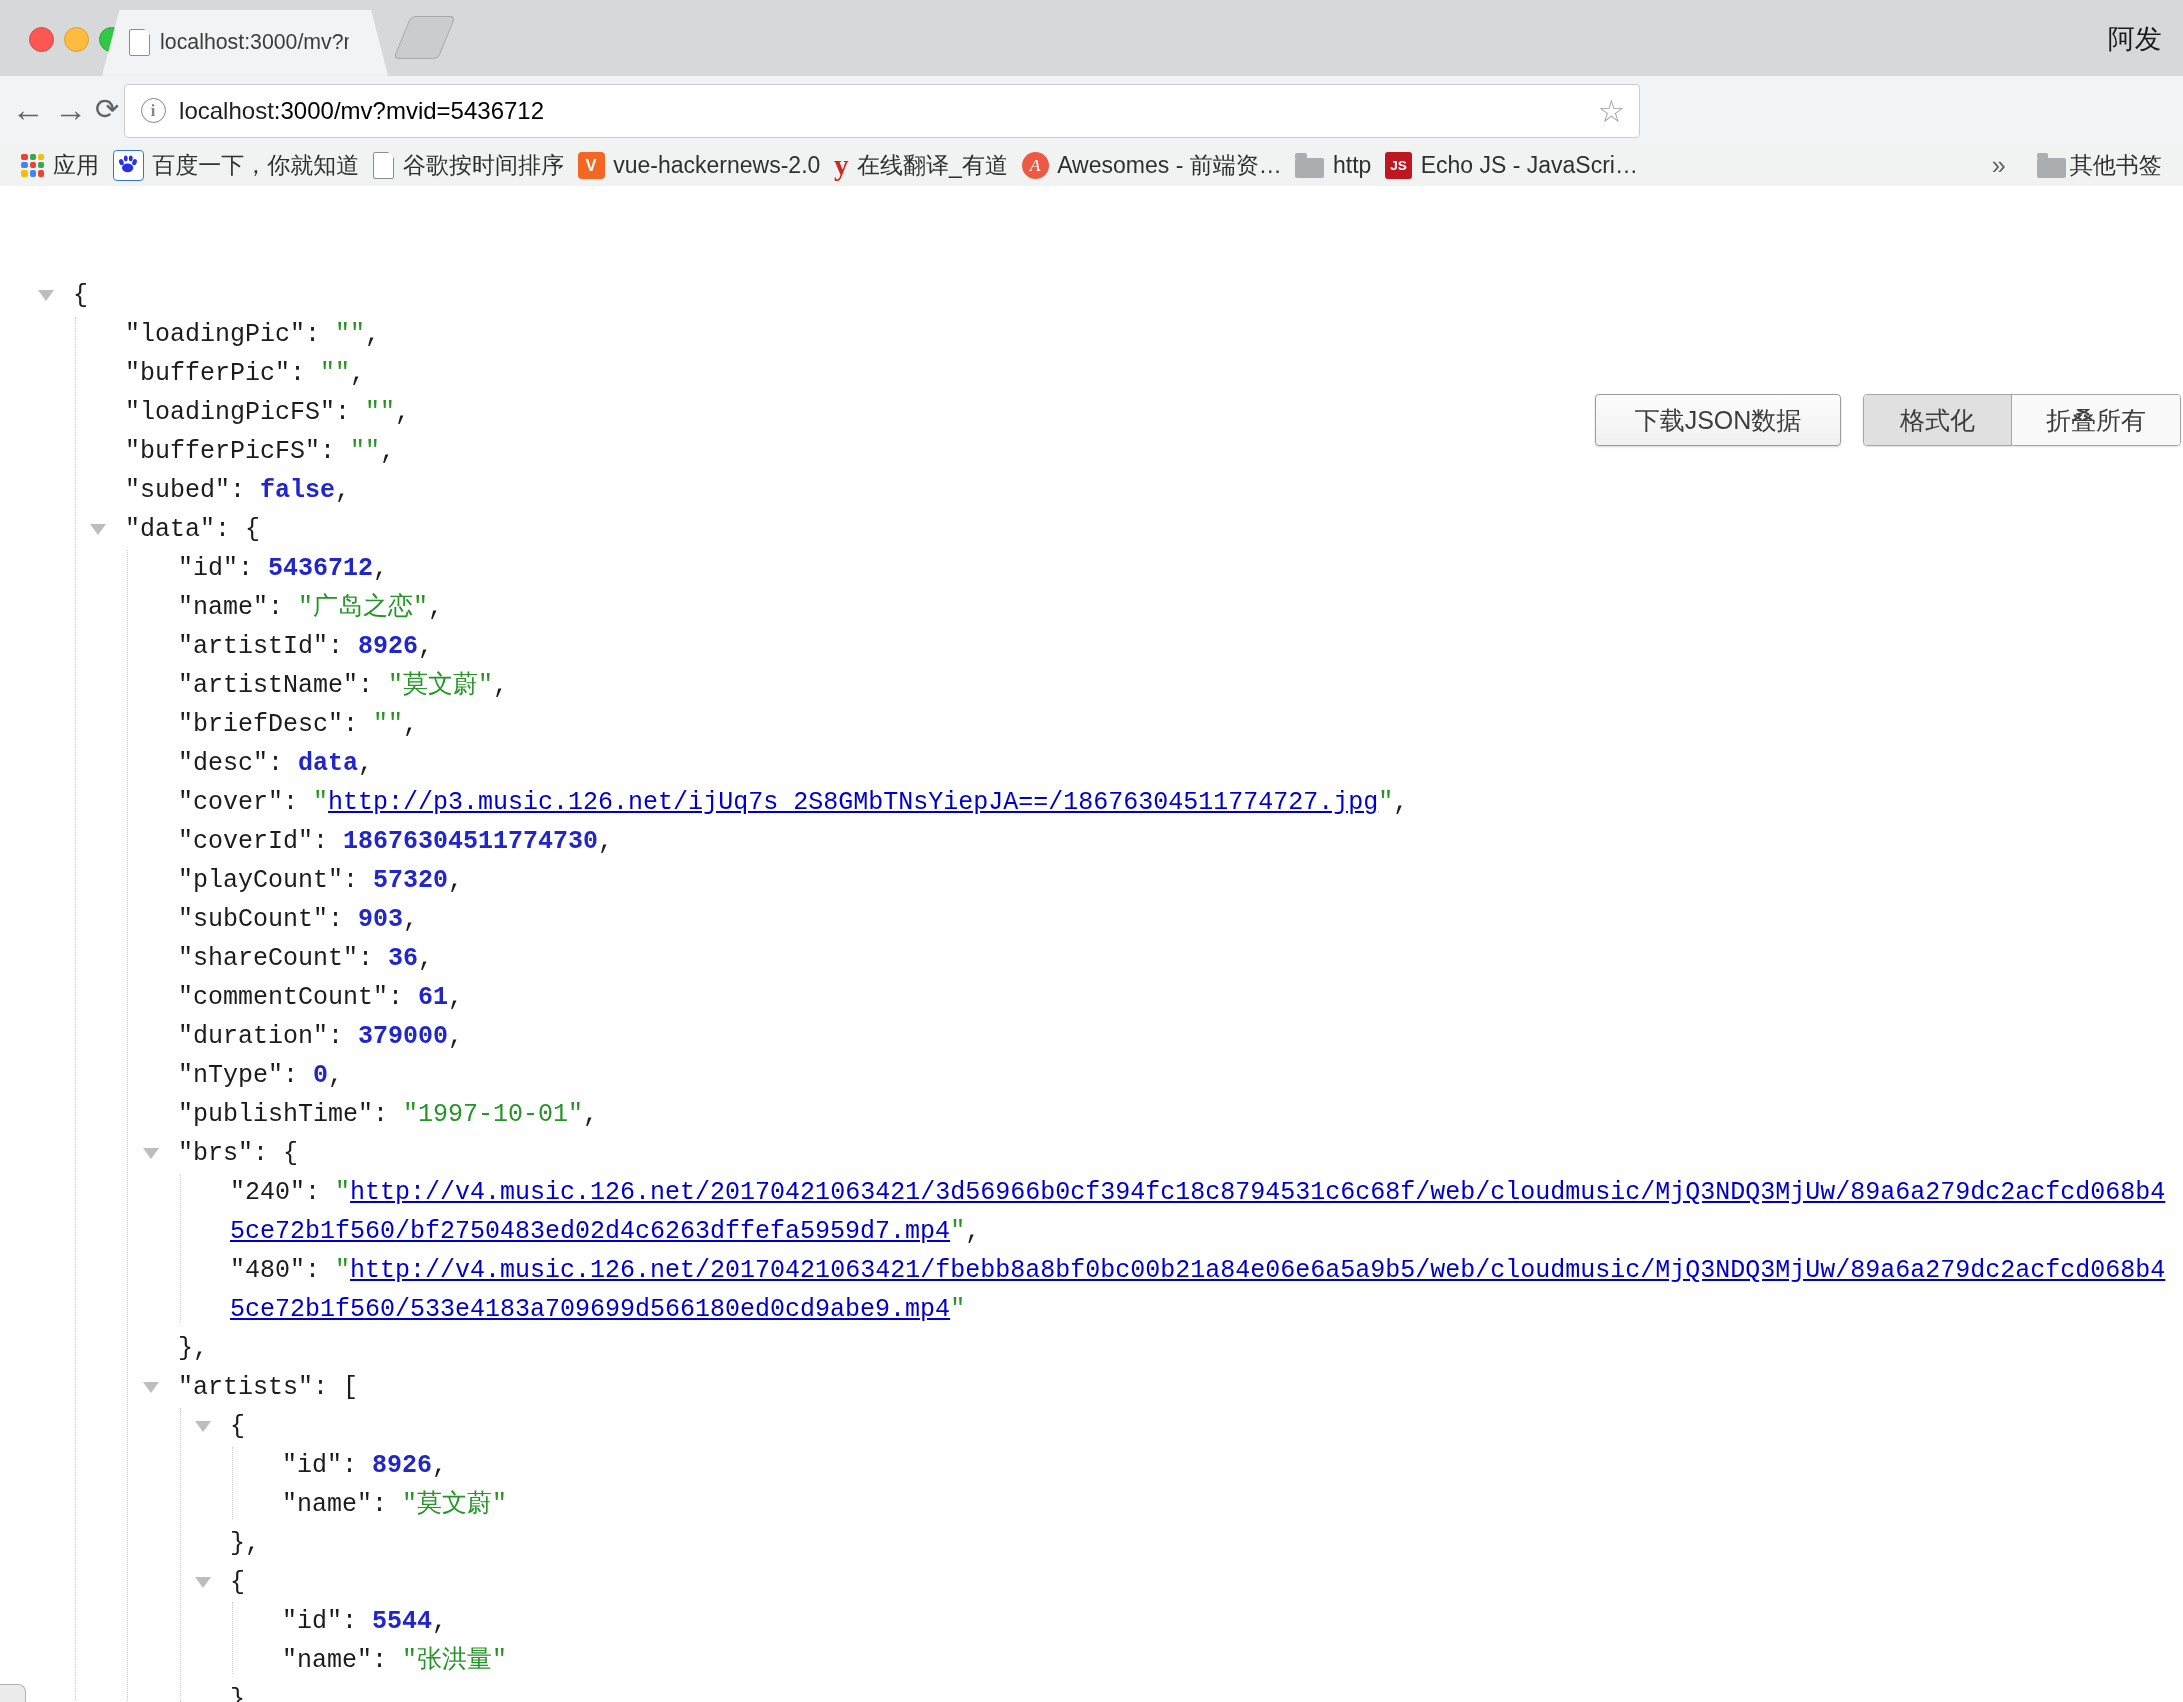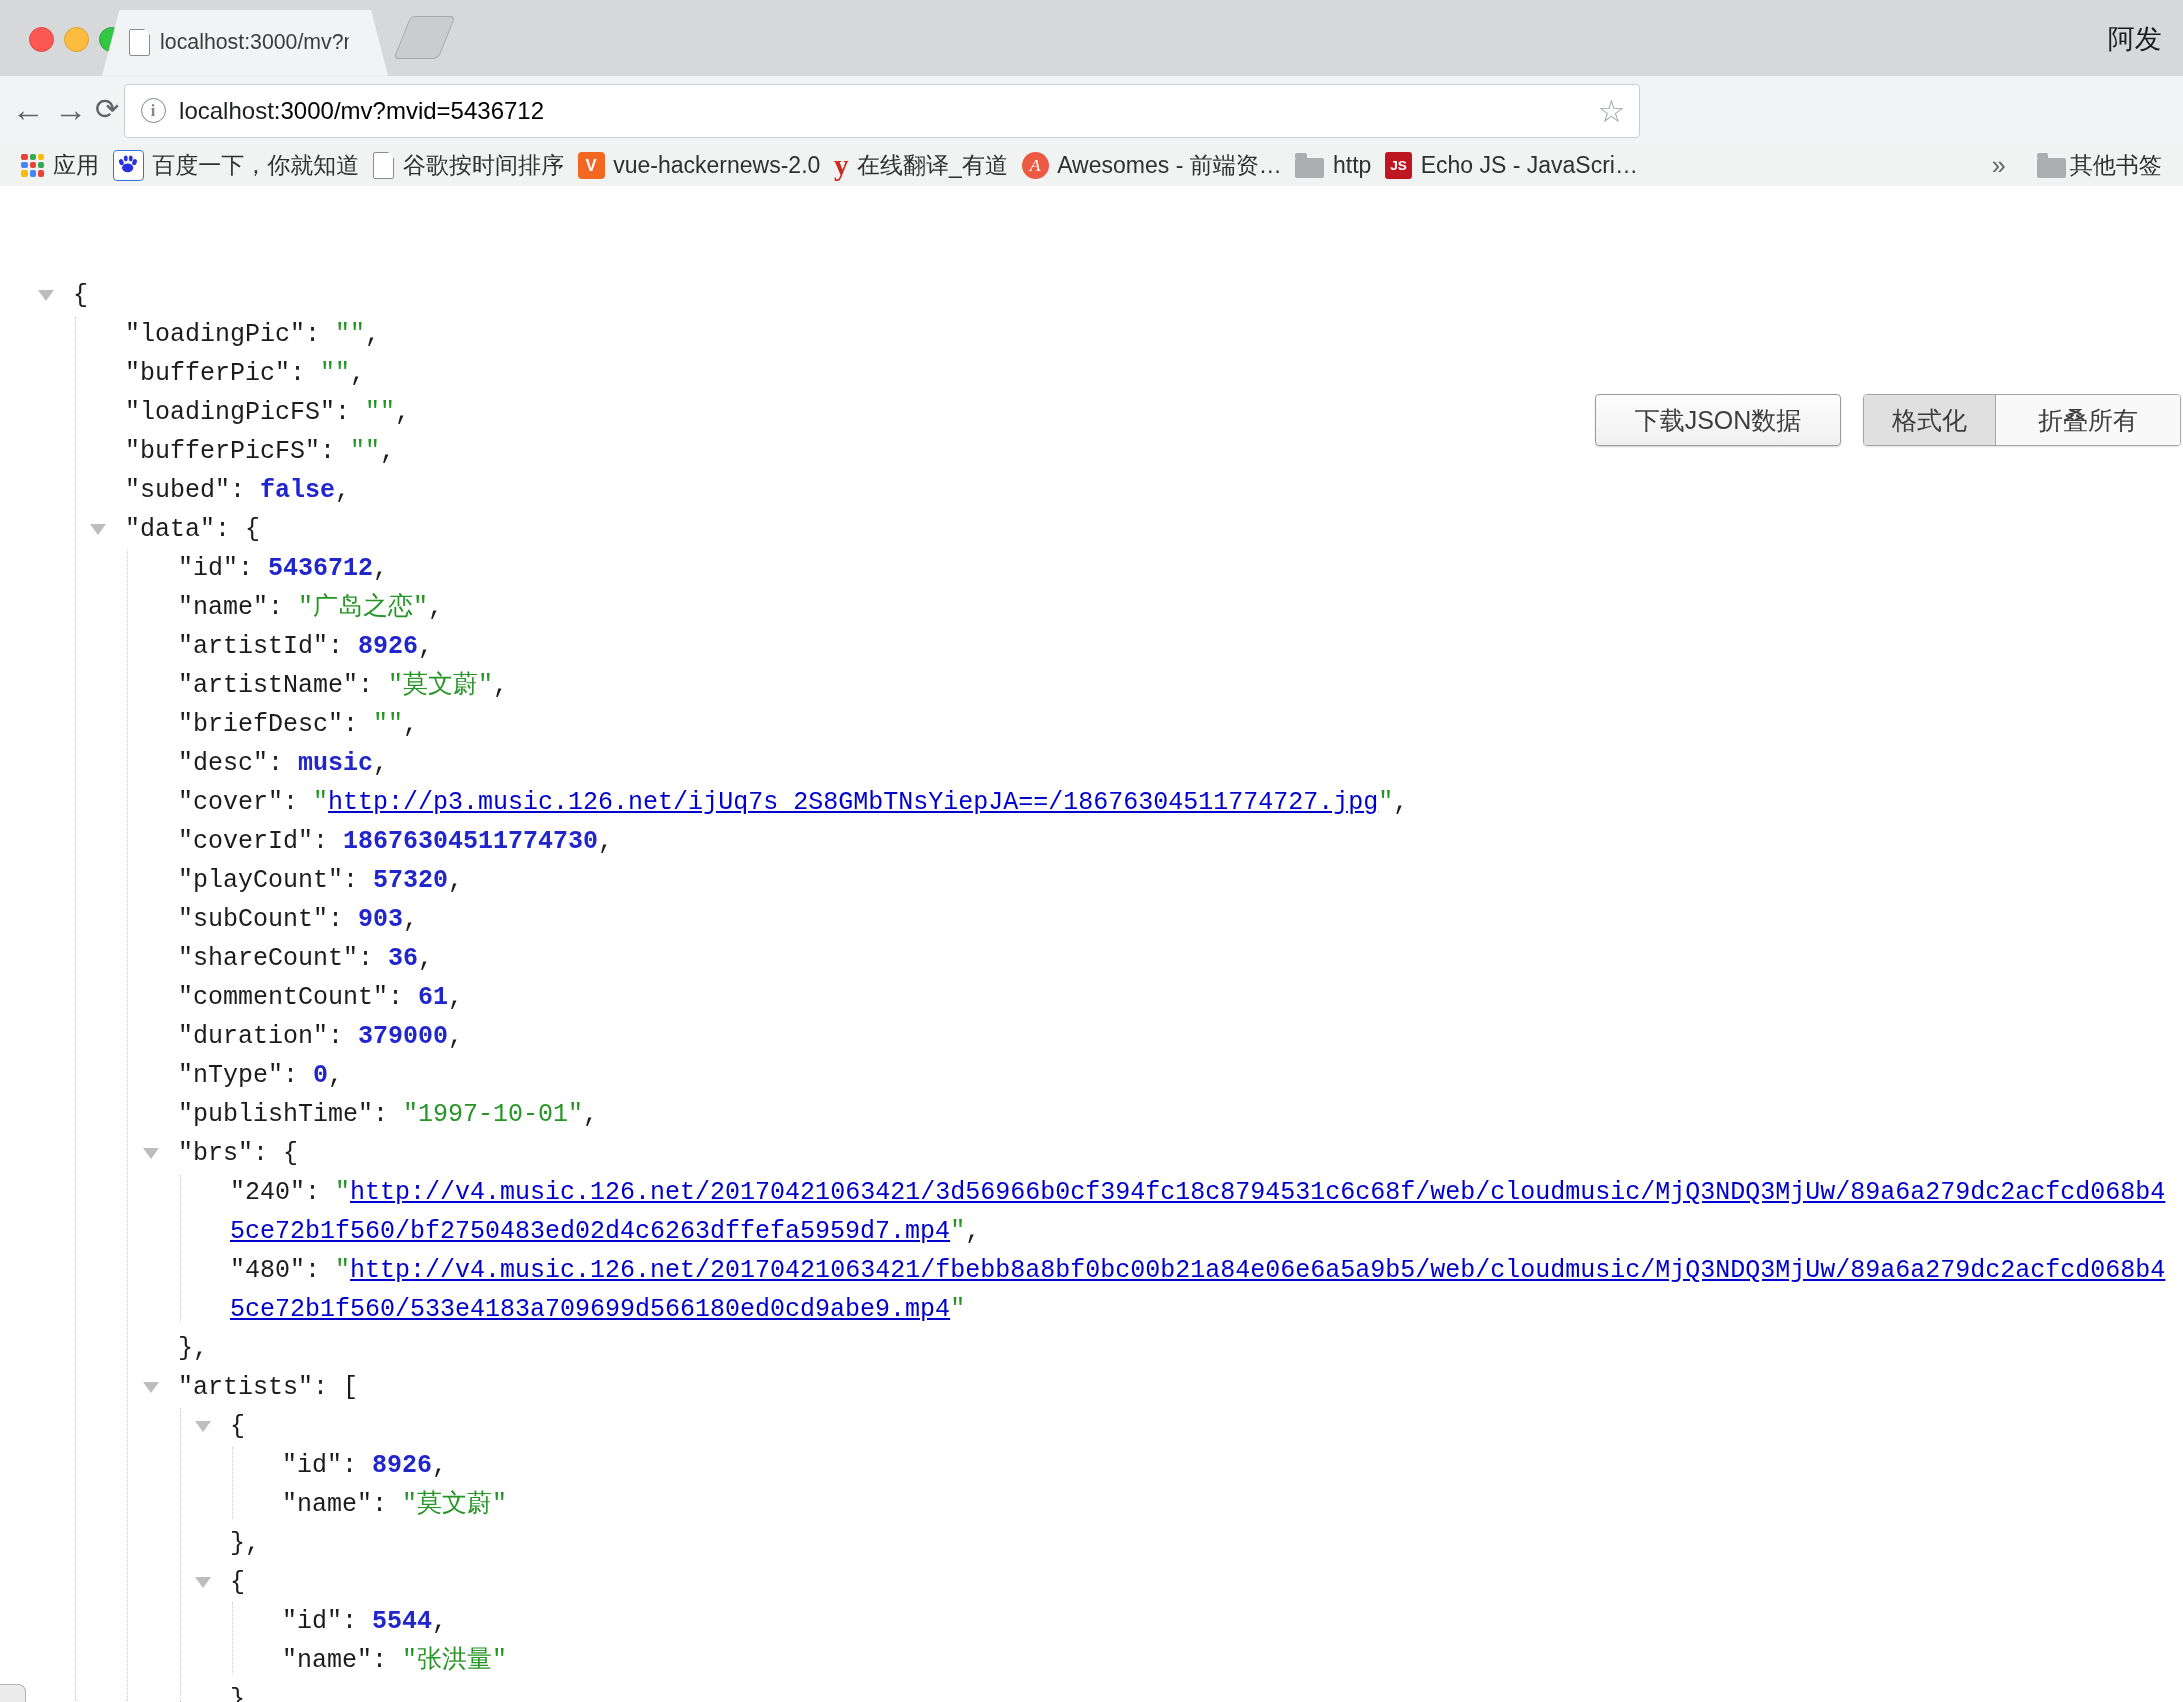--- a/index.html
+++ b/index.html
@@ -81,21 +81,21 @@
   .bk-other{display:flex;align-items:center;gap:4px;font-size:23px;color:#303030;margin-left:17.5px;}
 
   
   .btn-download{position:absolute;left:1595px;top:208px;width:246px;height:52px;
       background:linear-gradient(#fdfdfd,#f0f0f0);border:1.9px solid #9b9b9b;border-radius:3.9px;
       font-size:25px;color:#3d3d3d;display:flex;align-items:center;justify-content:center;
       box-shadow:0 1px 1.9px rgba(0,0,0,.18);box-sizing:border-box;}
   .seg{position:absolute;left:1863px;top:208px;width:318px;height:52px;border:1.9px solid #a5a5a5;
        border-radius:3.9px;display:flex;box-sizing:border-box;overflow:hidden;box-shadow:0 1px 1.9px rgba(0,0,0,.12);}
   .seg .cell{display:flex;align-items:center;justify-content:center;font-size:25px;color:#3d3d3d;}
-  .seg .on{width:132px;background:#e0e0e0;border-right:1.9px solid #a5a5a5;box-sizing:border-box;}
+  .seg .on{width:148px;background:#e0e0e0;border-right:1.9px solid #a5a5a5;box-sizing:border-box;}
   .seg .off{flex:1;background:#f9f9f9;}
 
   
   .json-wrap{position:absolute;left:0;top:186px;width:2183px;bottom:0;background:#fff;overflow:hidden;}
   .tree{position:absolute;left:0;top:90px;right:3.9px;
         font-family:"Liberation Mono","DejaVu Sans Mono",monospace;font-size:25px;line-height:39px;}
   .line{position:relative;word-break:break-all;}
   .arrow{position:absolute;top:13.6px;width:0;height:0;border-left:8.7px solid transparent;
          border-right:8.7px solid transparent;border-top:11.6px solid #bdbdbd;}
   .tk-k,.tk-p{color:#1c1c1c;}
@@ -279,21 +279,21 @@
       <div class="line" style="padding-left: 125px;"><span class="tk-k">"bufferPic"</span><span class="tk-p">: </span><span class="tk-s">""</span><span class="tk-p">,</span></div>
       <div class="line" style="padding-left: 125px;"><span class="tk-k">"loadingPicFS"</span><span class="tk-p">: </span><span class="tk-s">""</span><span class="tk-p">,</span></div>
       <div class="line" style="padding-left: 125px;"><span class="tk-k">"bufferPicFS"</span><span class="tk-p">: </span><span class="tk-s">""</span><span class="tk-p">,</span></div>
       <div class="line" style="padding-left: 125px;"><span class="tk-k">"subed"</span><span class="tk-p">: </span><span class="tk-n">false</span><span class="tk-p">,</span></div>
       <div class="line" style="padding-left: 125px;"><span class="arrow" style="left: 90px;"></span><span class="tk-k">"data"</span><span class="tk-p">: </span><span class="tk-p">{</span></div>
       <div class="line" style="padding-left: 178px;"><span class="tk-k">"id"</span><span class="tk-p">: </span><span class="tk-n">5436712</span><span class="tk-p">,</span></div>
       <div class="line" style="padding-left: 178px;"><span class="tk-k">"name"</span><span class="tk-p">: </span><span class="tk-s">"广岛之恋"</span><span class="tk-p">,</span></div>
       <div class="line" style="padding-left: 178px;"><span class="tk-k">"artistId"</span><span class="tk-p">: </span><span class="tk-n">8926</span><span class="tk-p">,</span></div>
       <div class="line" style="padding-left: 178px;"><span class="tk-k">"artistName"</span><span class="tk-p">: </span><span class="tk-s">"莫文蔚"</span><span class="tk-p">,</span></div>
       <div class="line" style="padding-left: 178px;"><span class="tk-k">"briefDesc"</span><span class="tk-p">: </span><span class="tk-s">""</span><span class="tk-p">,</span></div>
-      <div class="line" style="padding-left: 178px;"><span class="tk-k">"desc"</span><span class="tk-p">: </span><span class="tk-n">music</span><span class="tk-p">,</span></div>
+      <div class="line" style="padding-left: 178px;"><span class="tk-k">"desc"</span><span class="tk-p">: </span><span class="tk-n">data</span><span class="tk-p">,</span></div>
       <div class="line" style="padding-left: 178px;"><span class="tk-k">"cover"</span><span class="tk-p">: </span><span class="tk-s">"</span><span class="tk-l">http://p3.music.126.net/ijUq7s_2S8GMbTNsYiepJA==/18676304511774727.jpg</span><span class="tk-s">"</span><span class="tk-p">,</span></div>
       <div class="line" style="padding-left: 178px;"><span class="tk-k">"coverId"</span><span class="tk-p">: </span><span class="tk-n">18676304511774730</span><span class="tk-p">,</span></div>
       <div class="line" style="padding-left: 178px;"><span class="tk-k">"playCount"</span><span class="tk-p">: </span><span class="tk-n">57320</span><span class="tk-p">,</span></div>
       <div class="line" style="padding-left: 178px;"><span class="tk-k">"subCount"</span><span class="tk-p">: </span><span class="tk-n">903</span><span class="tk-p">,</span></div>
       <div class="line" style="padding-left: 178px;"><span class="tk-k">"shareCount"</span><span class="tk-p">: </span><span class="tk-n">36</span><span class="tk-p">,</span></div>
       <div class="line" style="padding-left: 178px;"><span class="tk-k">"commentCount"</span><span class="tk-p">: </span><span class="tk-n">61</span><span class="tk-p">,</span></div>
       <div class="line" style="padding-left: 178px;"><span class="tk-k">"duration"</span><span class="tk-p">: </span><span class="tk-n">379000</span><span class="tk-p">,</span></div>
       <div class="line" style="padding-left: 178px;"><span class="tk-k">"nType"</span><span class="tk-p">: </span><span class="tk-n">0</span><span class="tk-p">,</span></div>
       <div class="line" style="padding-left: 178px;"><span class="tk-k">"publishTime"</span><span class="tk-p">: </span><span class="tk-s">"1997-10-01"</span><span class="tk-p">,</span></div>
       <div class="line" style="padding-left: 178px;"><span class="arrow" style="left: 143px;"></span><span class="tk-k">"brs"</span><span class="tk-p">: </span><span class="tk-p">{</span></div>

